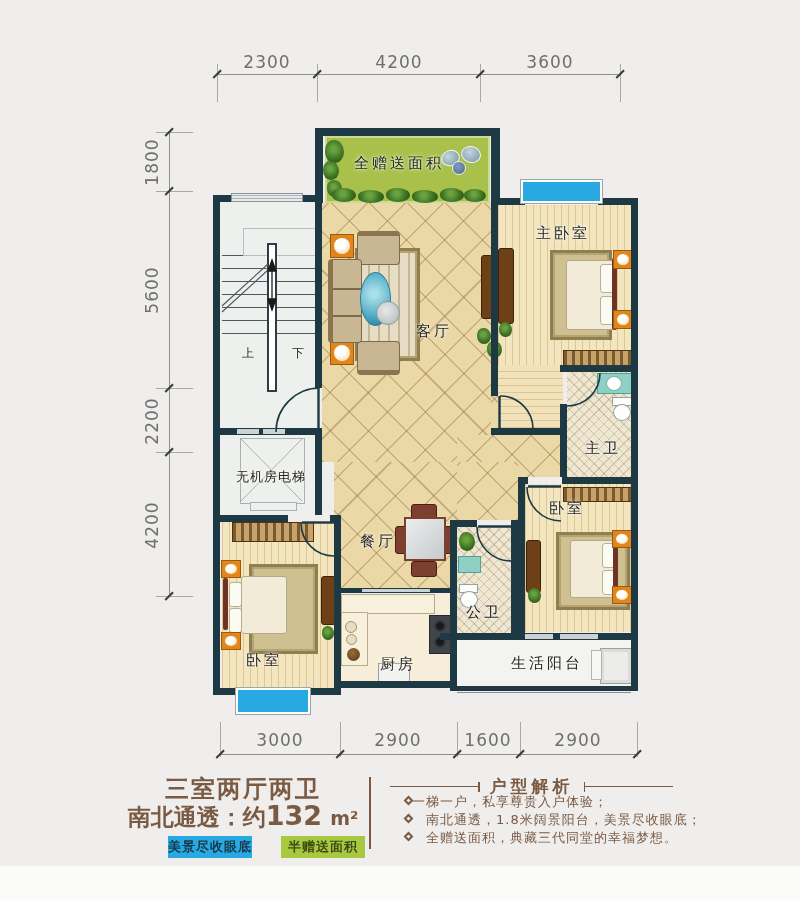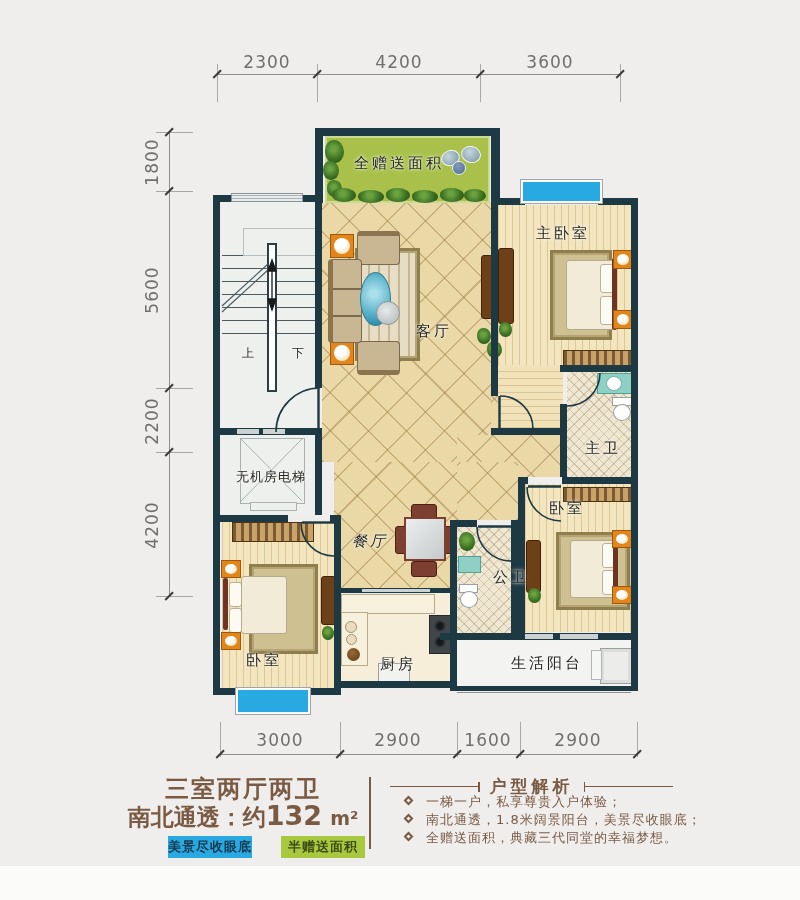--- a/index.html
+++ b/index.html
@@ -257,22 +257,22 @@
     <path d="M272,260 l-4,11 h8 z"></path>
     <path d="M272,310 l-4,-11 h8 z"></path>
   </g>
 </svg>
 
 <span class="lbl" style="left:399px;top:163px;">全赠送面积</span>
 <span class="lbl" style="left:563px;top:233px;">主卧室</span>
 <span class="lbl" style="left:434px;top:331px;">客厅</span>
 <span class="lbl" style="left:603px;top:448px;">主卫</span>
 <span class="lbl" style="left:567px;top:508px;">卧室</span>
-<span class="lbl" style="left:370px;top:541px;font-style:italic;">餐厅</span>
-<span class="lbl" style="left:484px;top:577px;margin-left:27px;">公卫</span>
+<span class="lbl" style="left:378px;top:541px;">餐厅</span>
+<span class="lbl" style="left:484px;top:612px;">公卫</span>
 <span class="lbl" style="left:398px;top:664px;">厨房</span>
 <span class="lbl" style="left:264px;top:660px;">卧室</span>
 <span class="lbl" style="left:547px;top:663px;">生活阳台</span>
 <span class="lbl small" style="left:271px;top:477px;">无机房电梯</span>
 <span class="lbl tiny" style="left:248px;top:353px;">上</span>
 <span class="lbl tiny" style="left:298px;top:353px;">下</span>
 
 <i class="abs dline" style="left:217px;top:74px;width:403px;height:1px;"></i>
 <i class="abs dext" style="left:217px;top:64px;width:1px;height:38px;"></i>
 <i class="abs dext" style="left:317px;top:64px;width:1px;height:38px;"></i>
@@ -326,17 +326,17 @@
 <span class="chip" style="left:168px;top:836px;width:84px;background:#29a9e1;color:#16384e;">美景尽收眼底</span>
 <span class="chip" style="left:281px;top:836px;width:84px;background:#a8c83f;color:#3c4a14;">半赠送面积</span>
 <i class="abs" style="left:369px;top:777px;width:2px;height:72px;background:#7a5a43;"></i>
 
 <div class="abs" style="left:390px;top:775px;width:272px;text-align:center;white-space:nowrap;">
   <span class="hline" style="width:88px;"></span><span class="htick"></span>
   <span class="brown" style="font-size:17px;font-weight:bold;letter-spacing:4px;margin:0 5px;vertical-align:middle;">户型解析</span>
   <span class="htick"></span><span class="hline" style="width:88px;"></span>
 </div>
 <i class="diamond abs" style="left:405px;top:797px;"></i>
-<span class="bullet-text" style="left:426px;top:793px;">一梯一户，私享尊贵入户体验；</span>
+<span class="bullet-text" style="left:412px;top:793px;">一梯一户，私享尊贵入户体验；</span>
 <i class="diamond abs" style="left:405px;top:815px;"></i>
 <span class="bullet-text" style="left:426px;top:811px;">南北通透，1.8米阔景阳台，美景尽收眼底；</span>
 <i class="diamond abs" style="left:405px;top:833px;"></i>
 <span class="bullet-text" style="left:426px;top:829px;">全赠送面积，典藏三代同堂的幸福梦想。</span>
 
 </body></html>

